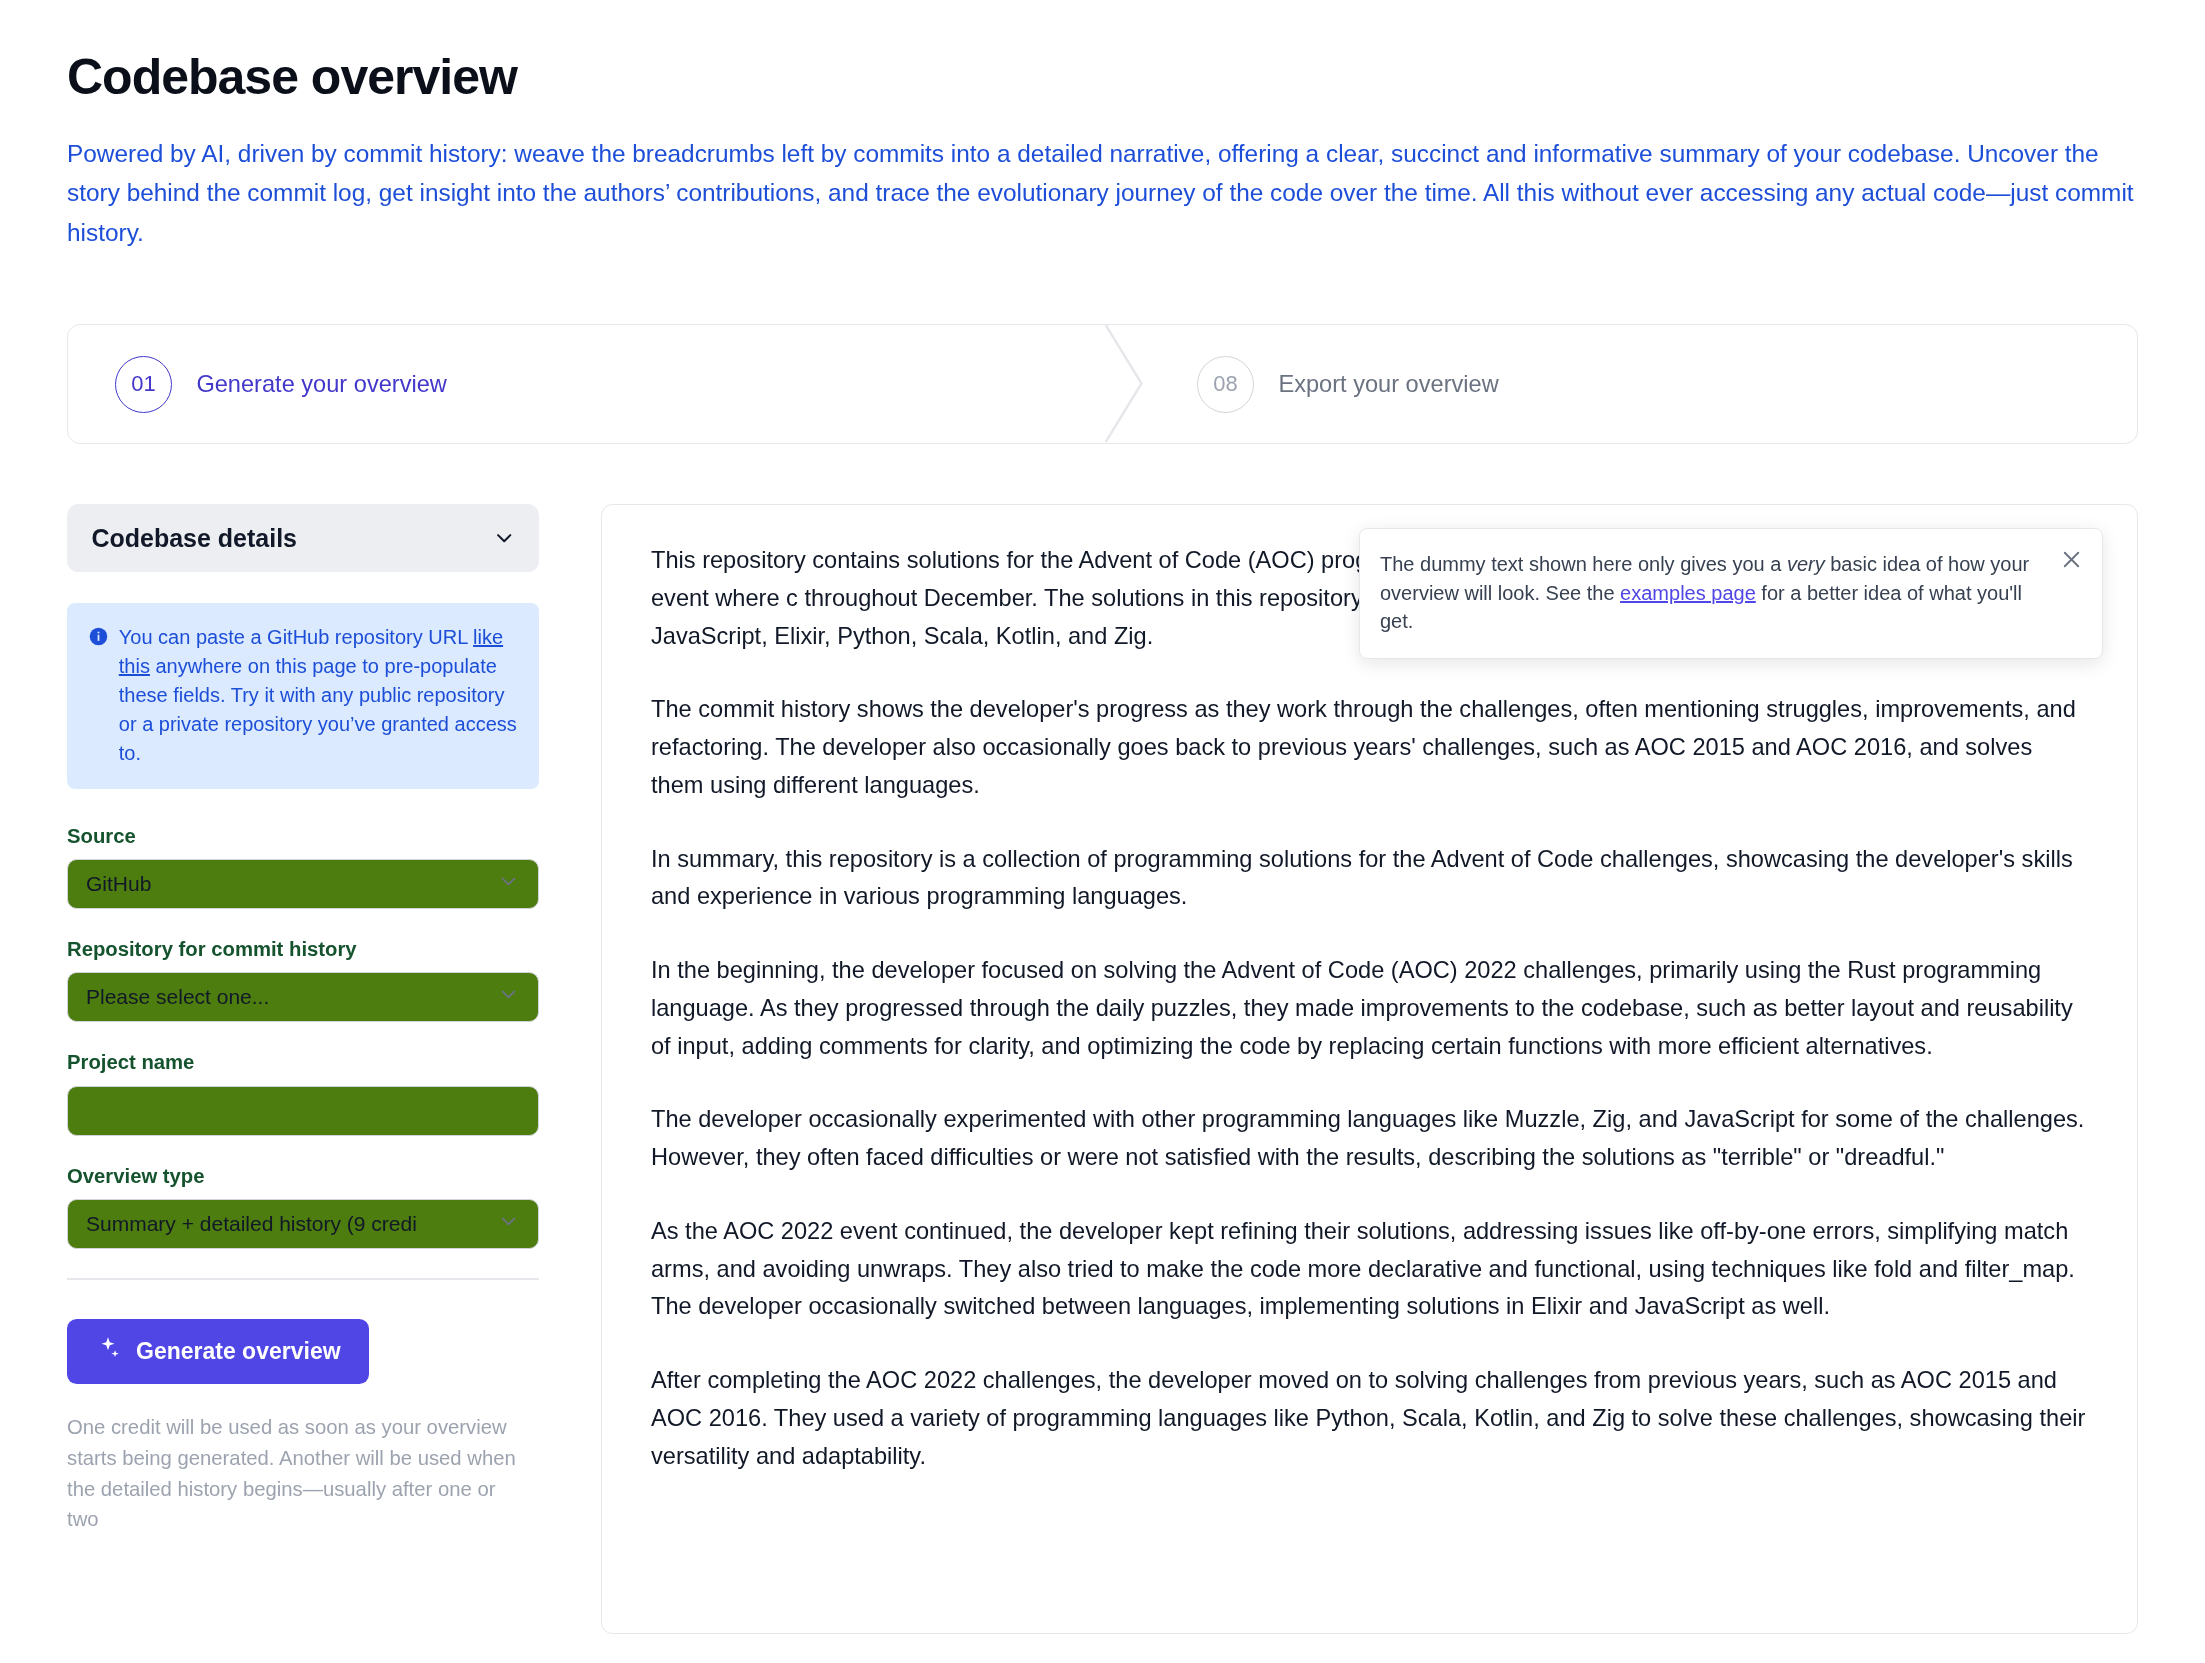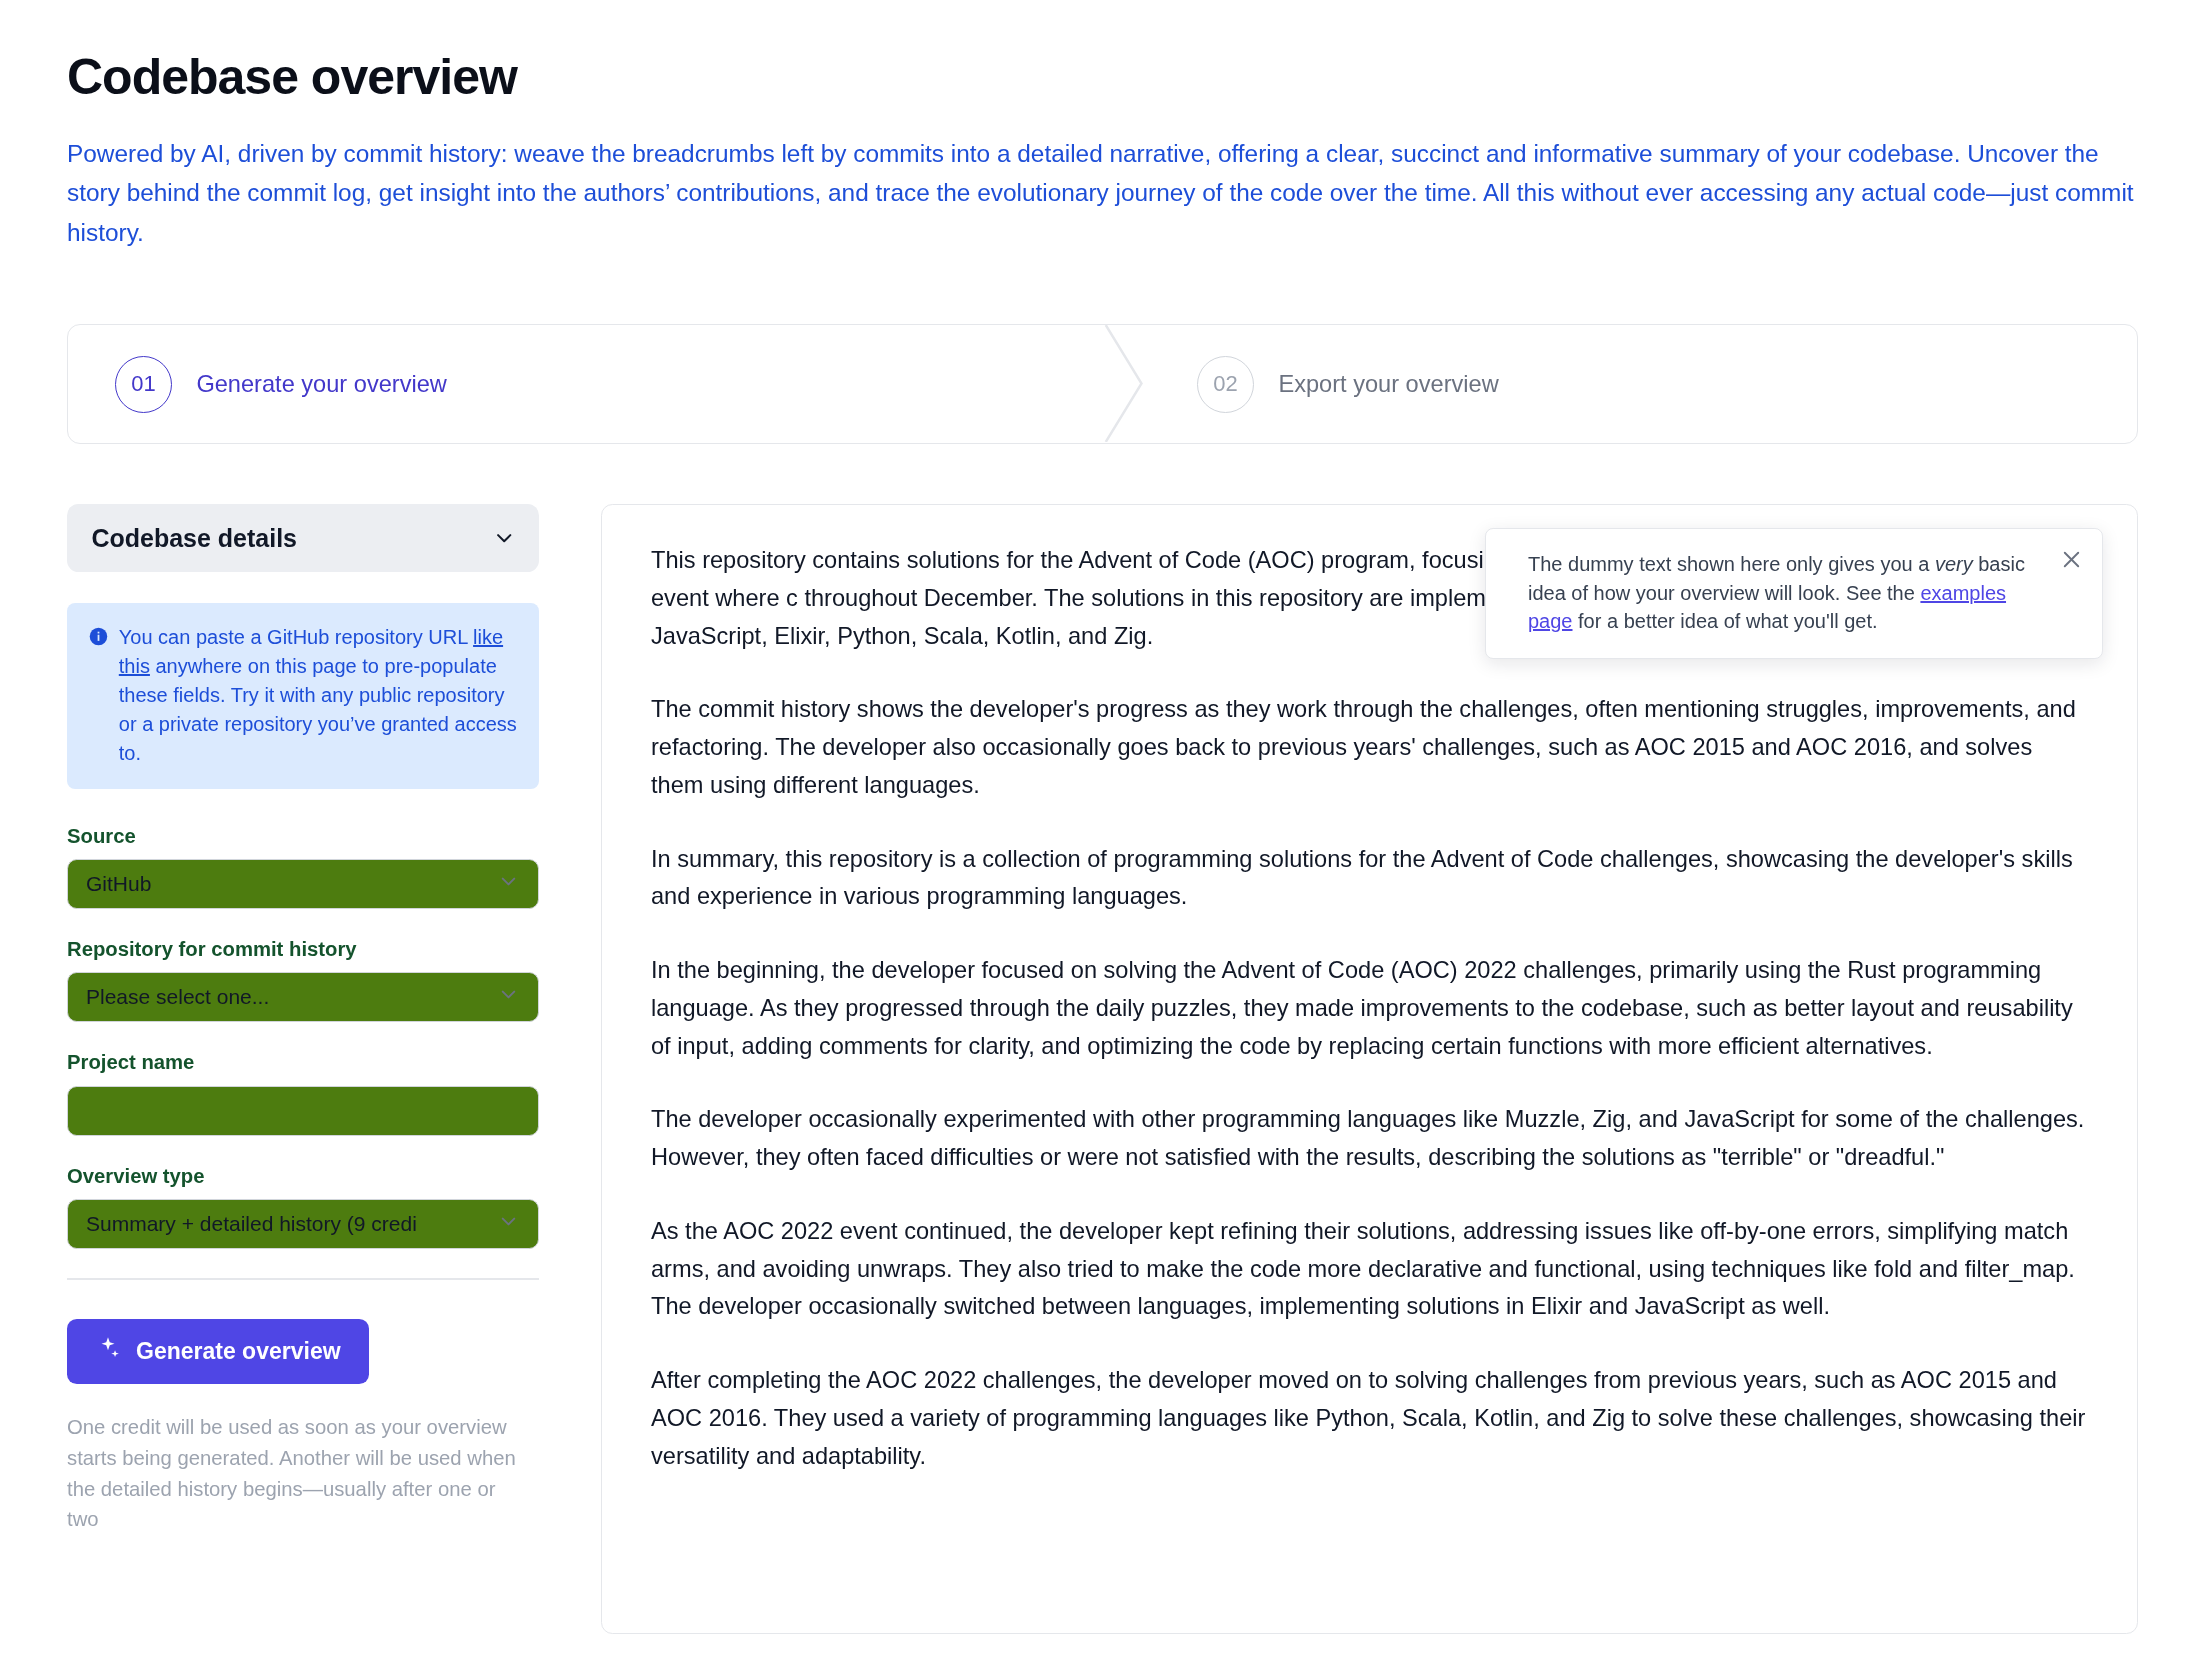--- a/index.html
+++ b/index.html
@@ -179,26 +179,26 @@
     line-height: 1.6;
     color: #111827;
     margin: 0 0 36px 0;
   }
 
   
   .toast {
     position: absolute;
     right: 34px;
     top: 23px;
-    width: 618px;
+    width: 744px;
     background: #ffffff;
     border: 1.6px solid #e5e7eb;
     border-radius: 8.1px;
     box-shadow: 0 4.9px 18px rgba(15,23,42,.10);
-    padding: 21px 52px 23px 42px;
+    padding: 21px 52px 23px 20px;
     font-size: 20px;
     line-height: 1.42;
     color: #374151;
   }
   .toast a { color: #4f46e5; text-decoration: underline; }
   .toast em { font-style: italic; }
   .toast-close {
     position: absolute;
     top: 16.3px; right: 16.3px;
     width: 28px; height: 28px;
@@ -221,21 +221,21 @@
     <div class="step first active">
       <div class="step-num">01</div>
       <div class="step-label">Generate your overview</div>
     </div>
     <div class="step-sep">
       <svg width="49" height="117" viewBox="0 0 60 144" fill="none">
         <path d="M2 0 L46 72 L2 144" stroke="#e5e7eb" stroke-width="3" fill="none"></path>
       </svg>
     </div>
     <div class="step">
-      <div class="step-num">02</div>
+      <div class="step-num">08</div>
       <div class="step-label">Export your overview</div>
     </div>
   </div>
 
   <div class="cols">
 
     <div class="sidebar">
 
       <div class="details-header">
         <span class="t">Codebase details</span>

